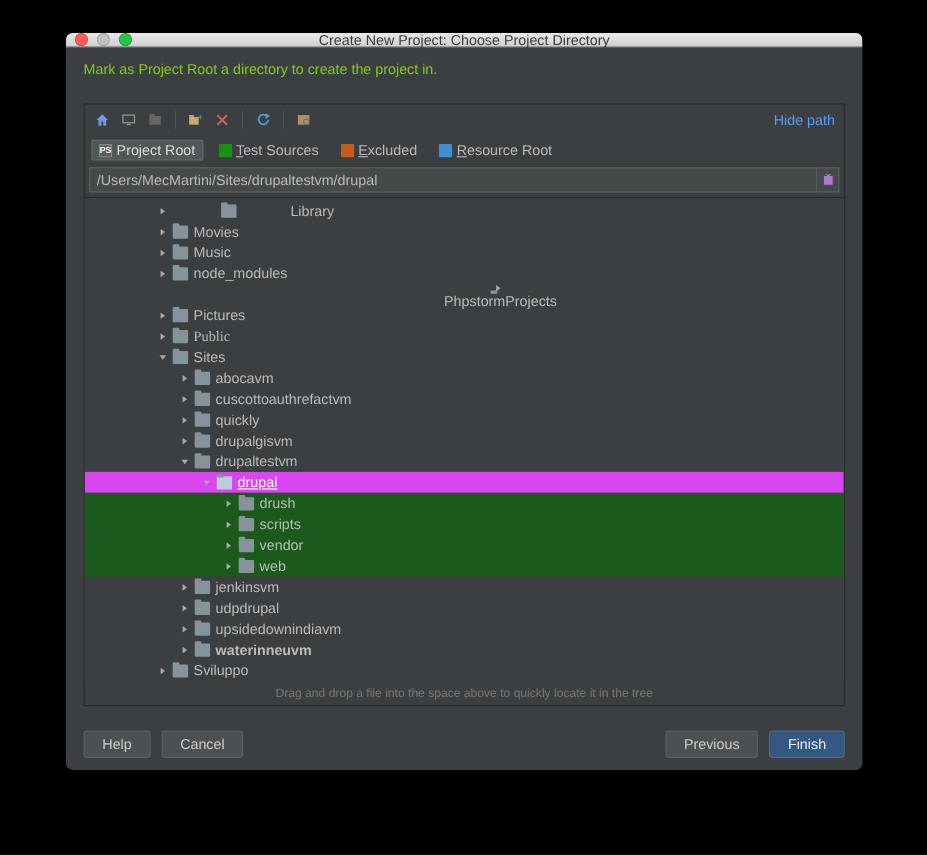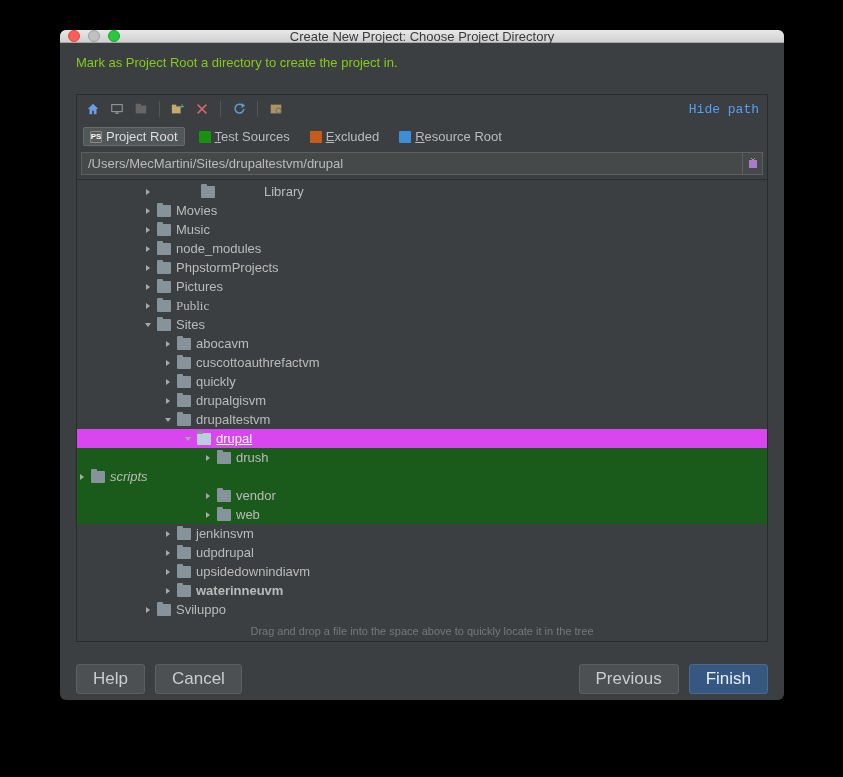--- a/index.html
+++ b/index.html
@@ -61,21 +61,21 @@
   }
   .toolbar {
     display: flex;
     align-items: center;
     padding: 6px 8px;
   }
   .tb-icons { display: flex; gap: 8px; align-items: center; }
   .tb-icon { width: 16px; height: 16px; display: inline-flex; align-items: center; justify-content: center; cursor: pointer; }
   .tb-icon svg { width: 14px; height: 14px; }
   .tb-sep { width: 1px; height: 16px; background: #555; margin: 0 2px; }
-  .hide-path { margin-left: auto; color: #589df6; cursor: pointer; font-size: 13px; font-family: Liberation Mono, monospace; }
+  .hide-path { margin-left: auto; color: #589df6; cursor: pointer; font-size: 13px; }
   .filter-row {
     display: flex; gap: 8px; align-items: center;
     padding: 4px 6px;
   }
   .chip {
     display: inline-flex; align-items: center; gap: 4px;
     padding: 1px 6px; font-size: 13px; cursor: pointer;
     color: #bbb;
   }
   .chip.active { background: #515658; border: 1px solid #6a6a6a; color: #ddd; border-radius: 2px; }
@@ -128,21 +128,21 @@
   .footer {
     display: flex; align-items: center;
     padding: 10px 16px 14px 16px;
     gap: 10px;
   }
   .btn {
     background: #4c5052;
     border: 1px solid #5e6060;
     color: #ccc;
     padding: 4px 16px;
-    font-size: 17px;
+    font-size: 13px;
     border-radius: 3px;
     cursor: pointer;
   }
   .btn.primary {
     background: #365880;
     border: 1px solid #4a6a90;
     color: #e6f0ff;
   }
   .spacer { flex: 1; }
 </style>
@@ -273,21 +273,21 @@
           </div>
           <div class="node" style="padding-left: 66px;">
             <span class="arrow">
               <svg viewBox="0 0 8 8">
                 <path d="M2 1l4 3-4 3z"></path>
               </svg>
             </span>
             <span class="fico"></span>
             <span>node_modules</span>
           </div>
-          <div class="node" style="padding-left: 66px;">
+          <div class="node" style="padding-left: 66px; flex-direction: column;">
             <span class="arrow">
               <svg viewBox="0 0 8 8">
                 <path d="M2 1l4 3-4 3z"></path>
               </svg>
             </span>
             <span class="fico"></span>
             <span>PhpstormProjects</span>
           </div>
           <div class="node" style="padding-left: 66px;">
             <span class="arrow">
@@ -372,21 +372,21 @@
           </div>
           <div class="node green-bg" style="padding-left: 126px;">
             <span class="arrow">
               <svg viewBox="0 0 8 8">
                 <path d="M2 1l4 3-4 3z"></path>
               </svg>
             </span>
             <span class="fico"></span>
             <span>drush</span>
           </div>
-          <div class="node green-bg" style=" font-style: italic;">
+          <div class="node green-bg" style="padding-left: 126px;">
             <span class="arrow">
               <svg viewBox="0 0 8 8">
                 <path d="M2 1l4 3-4 3z"></path>
               </svg>
             </span>
             <span class="fico"></span>
             <span>scripts</span>
           </div>
           <div class="node green-bg" style="padding-left: 126px;">
             <span class="arrow">

